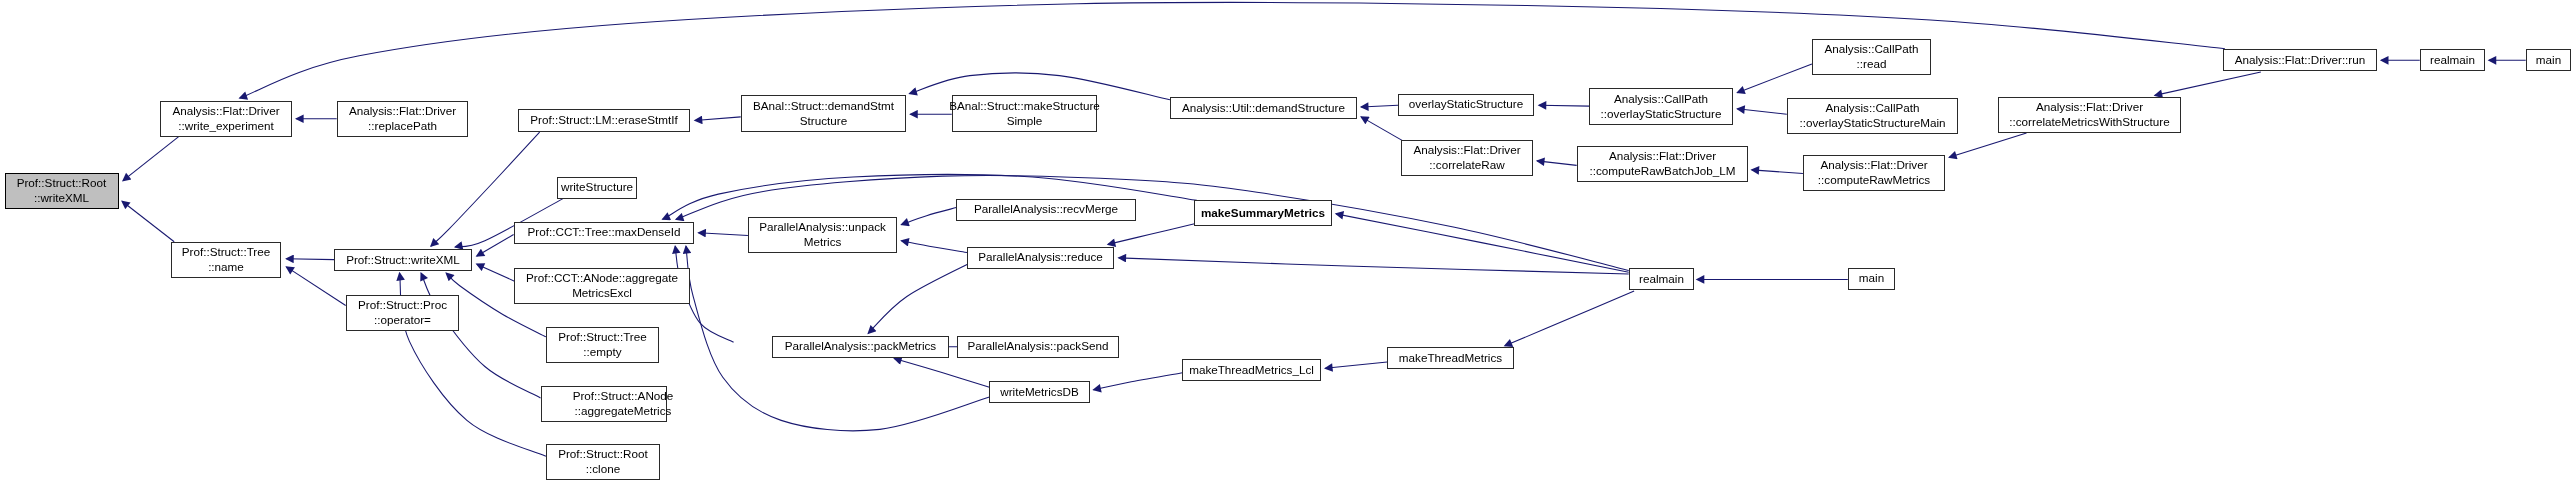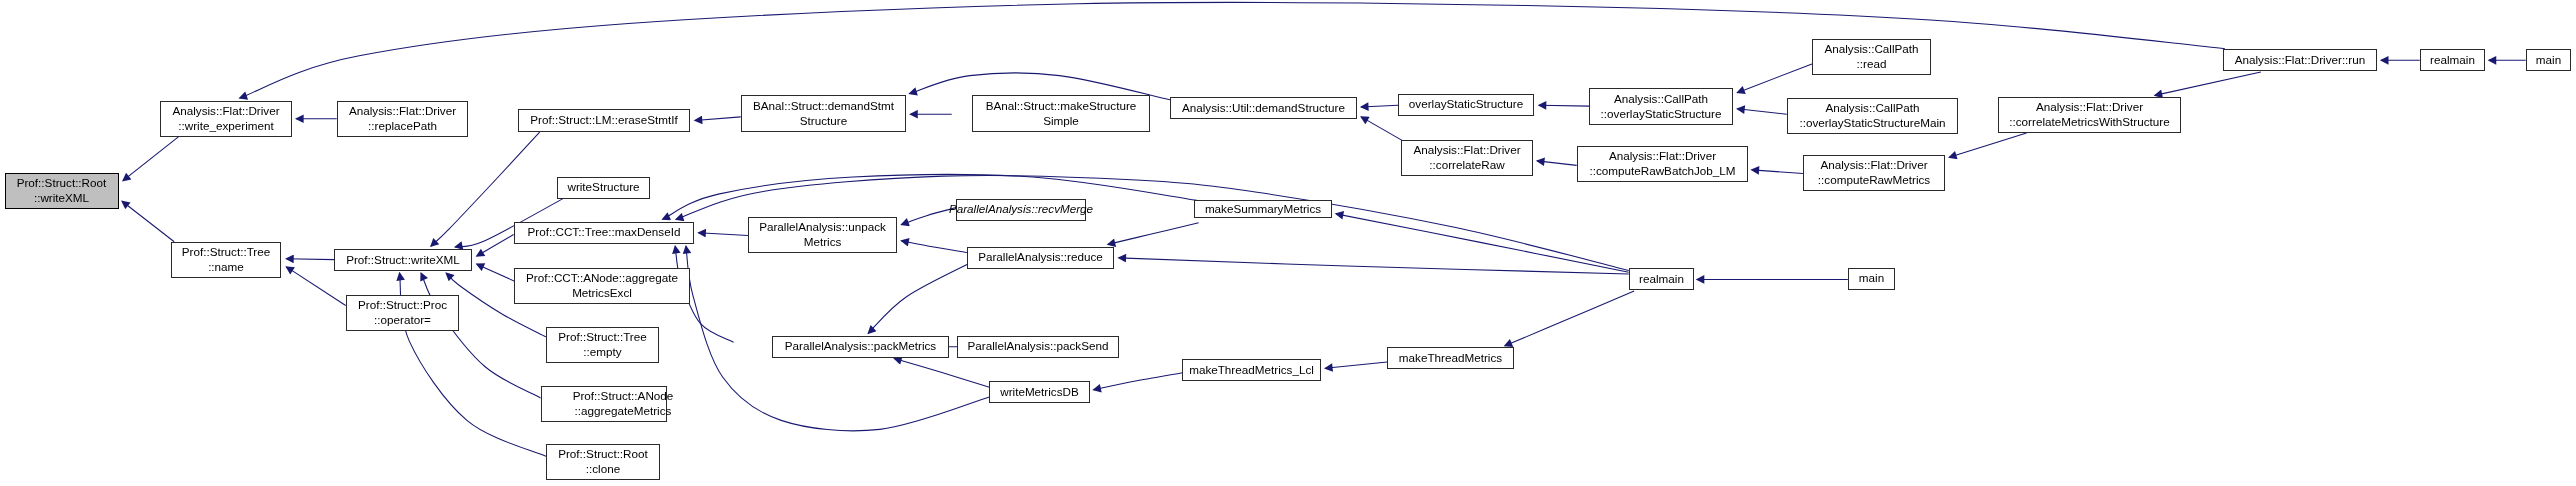--- a/index.html
+++ b/index.html
@@ -109,21 +109,21 @@
       <div class="node" style="left: 334px; top: 249px; width: 138px; height: 22.4px;">
         <span>Prof::Struct::writeXML</span>
       </div>
       <div class="node" style="left: 346px; top: 295px; width: 113px; height: 36px;">
         <span>Prof::Struct::Proc</span>
         <span>::operator=</span>
       </div>
       <div class="node" style="left: 518px; top: 109px; width: 172px; height: 23px;">
         <span>Prof::Struct::LM::eraseStmtIf</span>
       </div>
-      <div class="node" style="left: 557px; top: 177px; width: 93px; height: 21.5px;">
+      <div class="node" style="left: 557px; top: 177px; width: 80px; height: 21.5px;">
         <span>writeStructure</span>
       </div>
       <div class="node" style="left: 514px; top: 222px; width: 180px; height: 21.5px;">
         <span>Prof::CCT::Tree::maxDenseId</span>
       </div>
       <div class="node" style="left: 514px; top: 268px; width: 176px; height: 36px;">
         <span>Prof::CCT::ANode::aggregate</span>
         <span>MetricsExcl</span>
       </div>
       <div class="node" style="left: 546px; top: 327px; width: 113px; height: 36px;">
@@ -135,21 +135,21 @@
         <span>::aggregateMetrics</span>
       </div>
       <div class="node" style="left: 546px; top: 444px; width: 114px; height: 36px;">
         <span>Prof::Struct::Root</span>
         <span>::clone</span>
       </div>
       <div class="node" style="left: 741px; top: 95px; width: 165px; height: 37px;">
         <span>BAnal::Struct::demandStmt</span>
         <span>Structure</span>
       </div>
-      <div class="node" style="left: 952px; top: 95px; width: 178px; height: 37px; margin-left: 20px;">
+      <div class="node" style="left: 952px; top: 95px; width: 145px; height: 37px;">
         <span>BAnal::Struct::makeStructure</span>
         <span>Simple</span>
       </div>
       <div class="node" style="left: 1170px; top: 97px; width: 187px; height: 22.4px;">
         <span>Analysis::Util::demandStructure</span>
       </div>
       <div class="node" style="left: 1398px; top: 94px; width: 136px; height: 21.5px;">
         <span>overlayStaticStructure</span>
       </div>
       <div class="node" style="left: 1401px; top: 140px; width: 132px; height: 36px;">
@@ -186,33 +186,33 @@
       <div class="node" style="left: 2420px; top: 49px; width: 65px; height: 22.4px;">
         <span>realmain</span>
       </div>
       <div class="node" style="left: 2526px; top: 49px; width: 45px; height: 22.4px;">
         <span>main</span>
       </div>
       <div class="node" style="left: 748px; top: 217px; width: 149px; height: 36px;">
         <span>ParallelAnalysis::unpack</span>
         <span>Metrics</span>
       </div>
-      <div class="node" style="left: 956px; top: 199px; width: 130px; height: 21.5px; font-style: italic;">
+      <div class="node" style="left: 956px; top: 199px; width: 180px; height: 21.5px;">
         <span>ParallelAnalysis::recvMerge</span>
       </div>
       <div class="node" style="left: 967px; top: 247px; width: 147px; height: 21.5px;">
         <span>ParallelAnalysis::reduce</span>
       </div>
       <div class="node" style="left: 734px; top: 336px; width: 177px; height: 21.5px; margin-left: 38px;">
         <span>ParallelAnalysis::packMetrics</span>
       </div>
       <div class="node" style="left: 957px; top: 336px; width: 162px; height: 21.5px; justify-content: center;">
         <span>ParallelAnalysis::packSend</span>
       </div>
-      <div class="node" style="left: 1194px; top: 200px; width: 138px; height: 18px;">
+      <div class="node" style="left: 1194px; top: 200px; width: 138px; height: 26px; font-weight: bold;">
         <span>makeSummaryMetrics</span>
       </div>
       <div class="node" style="left: 1182px; top: 359px; width: 139px; height: 22.4px;">
         <span>makeThreadMetrics_Lcl</span>
       </div>
       <div class="node" style="left: 1387px; top: 347px; width: 127px; height: 22.4px;">
         <span>makeThreadMetrics</span>
       </div>
       <div class="node" style="left: 989px; top: 381px; width: 101px; height: 22.4px;">
         <span>writeMetricsDB</span>

